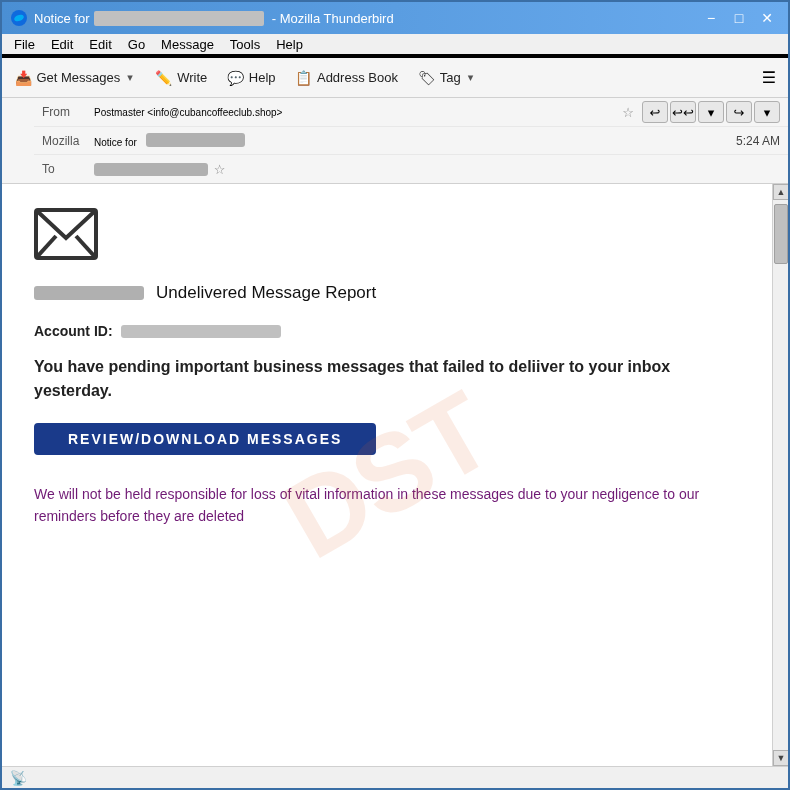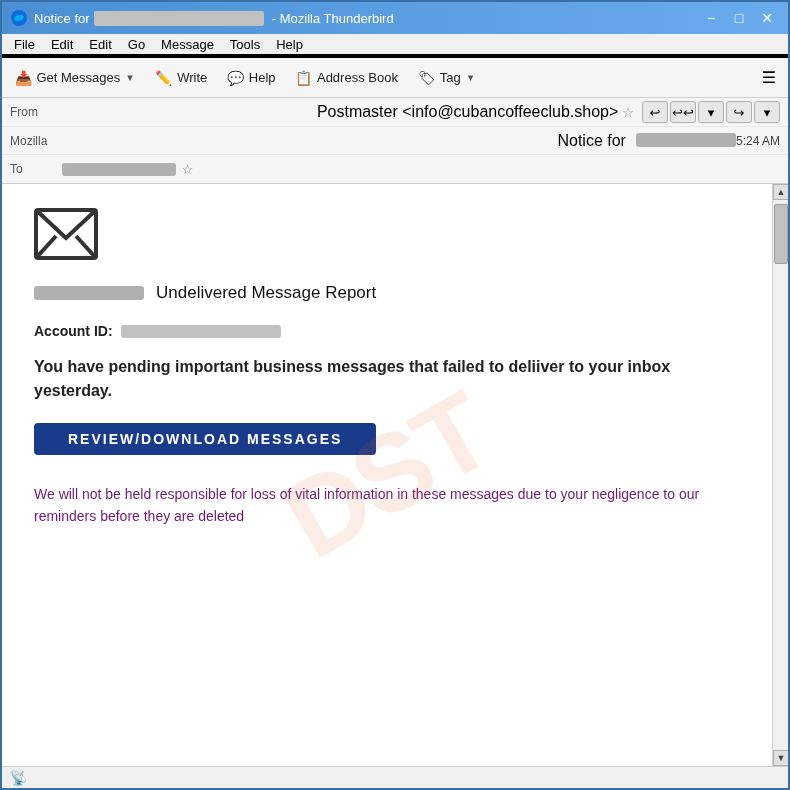--- a/index.html
+++ b/index.html
@@ -118,40 +118,40 @@
       border-radius: 4px;
       cursor: pointer;
       font-size: 16px;
     }
 
     
     .email-header {
       background: #f5f5f5;
       border-bottom: 1px solid #d0d0d0;
       flex-shrink: 0;
+      padding-left: 32px;
     }
     .header-row {
       display: flex;
       align-items: center;
       padding: 3px 8px;
       border-bottom: 1px solid #e8e8e8;
       min-height: 28px;
     }
     .header-row:last-child { border-bottom: none; }
     .header-label {
       color: #555;
       font-size: 12px;
       width: 52px;
       flex-shrink: 0;
     }
     .header-value {
       flex: 1;
-      font-size: 16px;
+      font-size: 10px;
       color: #000;
-      text-align: right;
     }
     .header-timestamp {
       font-size: 12px;
       color: #444;
       margin-left: auto;
     }
     .header-actions {
       display: flex;
       gap: 2px;
       margin-left: 8px;

